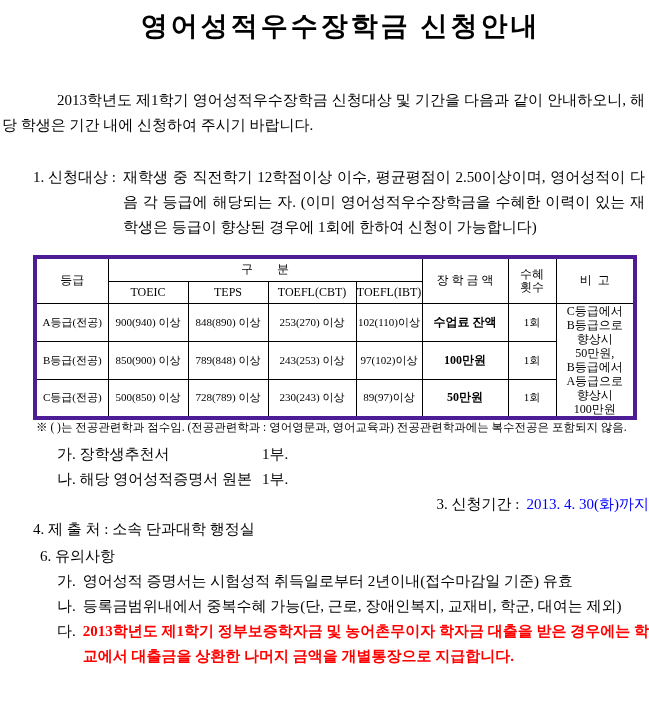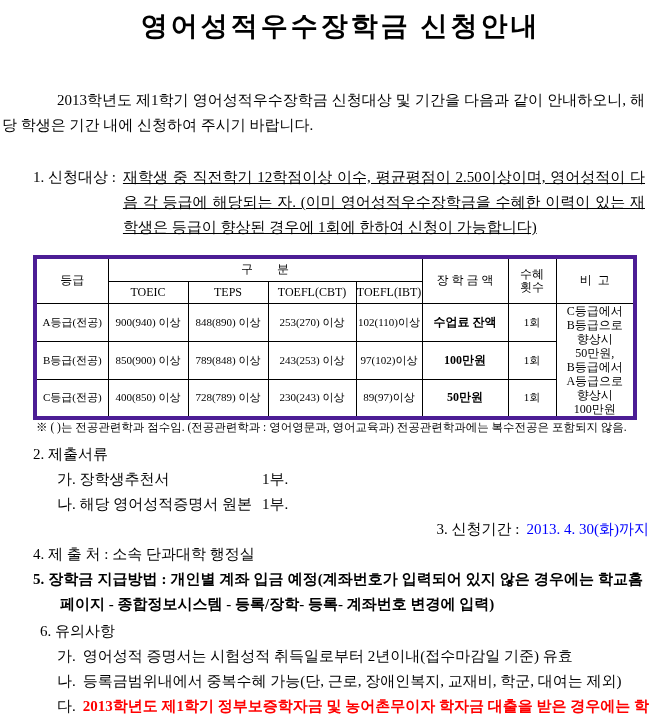--- a/index.html
+++ b/index.html
@@ -27,21 +27,21 @@
   }
   .intro {
     margin: 0 4px 0 2px;
     text-indent: 55px;
     text-align: justify;
     margin-bottom: 27px;
   }
   .item { margin-left: 33px; justify-content: flex-end; }
   .flexrow { display: flex; align-items: flex-start; }
   .flexrow .lbl { white-space: nowrap; margin-right: 7px; }
-  .flexrow .txt { flex: 1; text-align: justify; padding-right: 4px; text-decoration: underline; }
+  .flexrow .txt { flex: 1; text-align: justify; padding-right: 4px; }
 
   
   table.grade-table {
     border-collapse: collapse;
     margin: 15px 0 0 33px;
     width: 600px;
     table-layout: fixed;
     font-size: 11px;
     line-height: 13px;
   }
@@ -156,50 +156,48 @@
         <td>B등급(전공)</td>
         <td>850(900) 이상</td>
         <td>789(848) 이상</td>
         <td>243(253) 이상</td>
         <td>97(102)이상</td>
         <td class="amount">100만원</td>
         <td>1회</td>
       </tr>
       <tr>
         <td>C등급(전공)</td>
-        <td>400(850) 이상</td>
+        <td>500(850) 이상</td>
         <td>728(789) 이상</td>
         <td>230(243) 이상</td>
         <td>89(97)이상</td>
         <td class="amount">50만원</td>
         <td>1회</td>
       </tr>
     </tbody>
   </table>
 
   <div class="footnote">※ ( )는 전공관련학과 점수임. (전공관련학과 : 영어영문과, 영어교육과) 전공관련학과에는 복수전공은 포함되지 않음.</div>
 
-  <div class="sec-heading">2. 제출서류</div>
   <div class="doc-line">
     <span class="doc-name">가. 장학생추천서</span>
     <span>1부.</span>
   </div>
   <div class="doc-line">
     <span class="doc-name">나. 해당 영어성적증명서 원본</span>
     <span>1부.</span>
   </div>
 
   <div class="item flexrow">
     <span class="lbl">3. 신청기간 :</span>
     <span class="blue">2013.  4.  30(화)까지</span>
   </div>
 
   <div class="item">4. 제 출 처 : 소속 단과대학 행정실</div>
 
-  <div class="item5">5. 장학금 지급방법 : 개인별 계좌 입금 예정(계좌번호가 입력되어 있지 않은 경우에는 학교홈페이지 - 종합정보시스템 - 등록/장학- 등록- 계좌번호 변경에 입력)</div>
 
   <div class="sec-heading gap-sm">6. 유의사항</div>
   <div class="note-line">
     <span class="nlbl">가.</span>
     <span class="ntxt">영어성적 증명서는 시험성적 취득일로부터 2년이내(접수마감일 기준) 유효</span>
   </div>
   <div class="note-line">
     <span class="nlbl">나.</span>
     <span class="ntxt">등록금범위내에서 중복수혜 가능(단, 근로, 장애인복지, 교재비, 학군, 대여는 제외)</span>
   </div>

